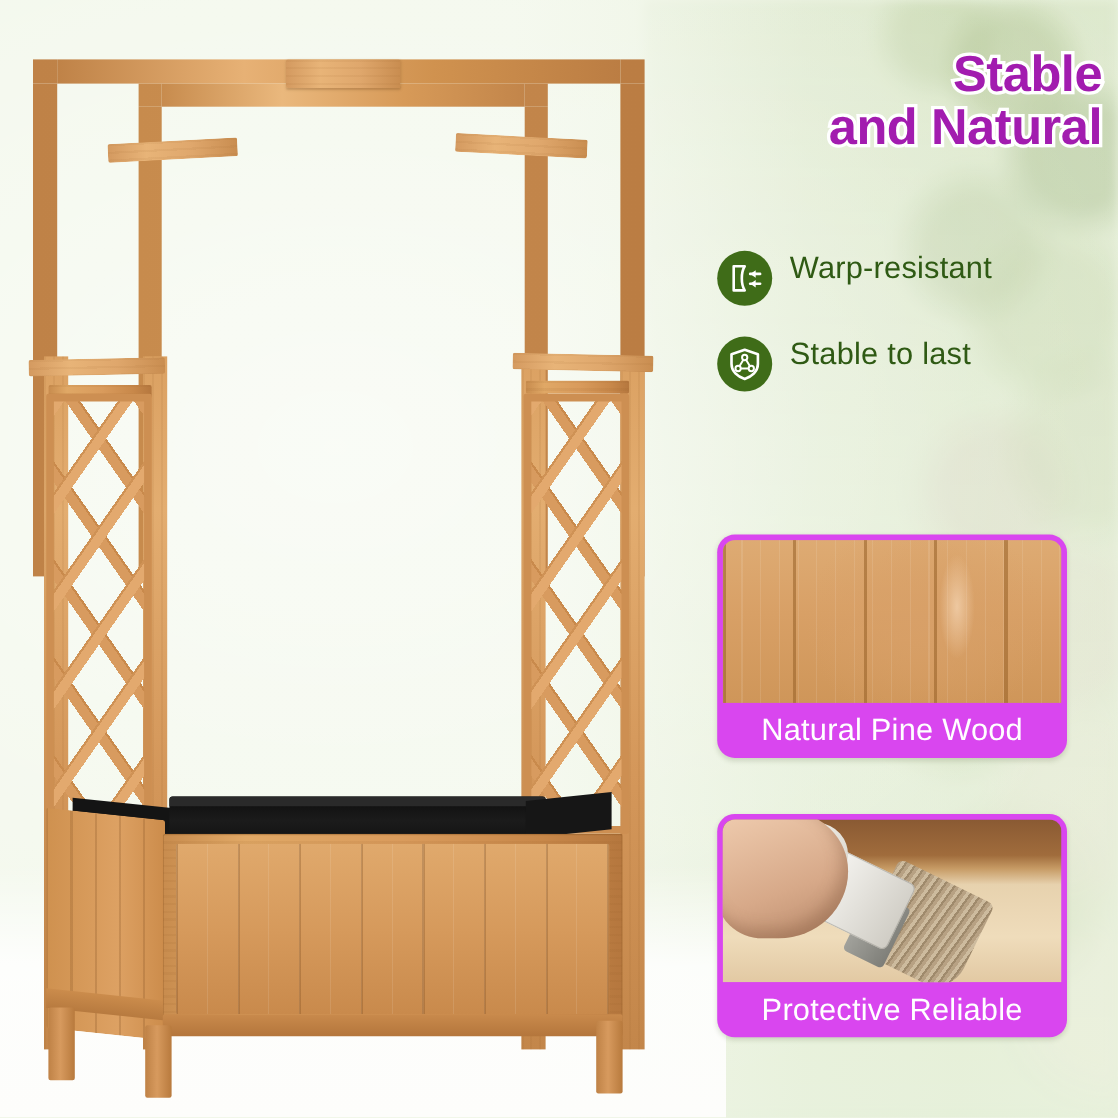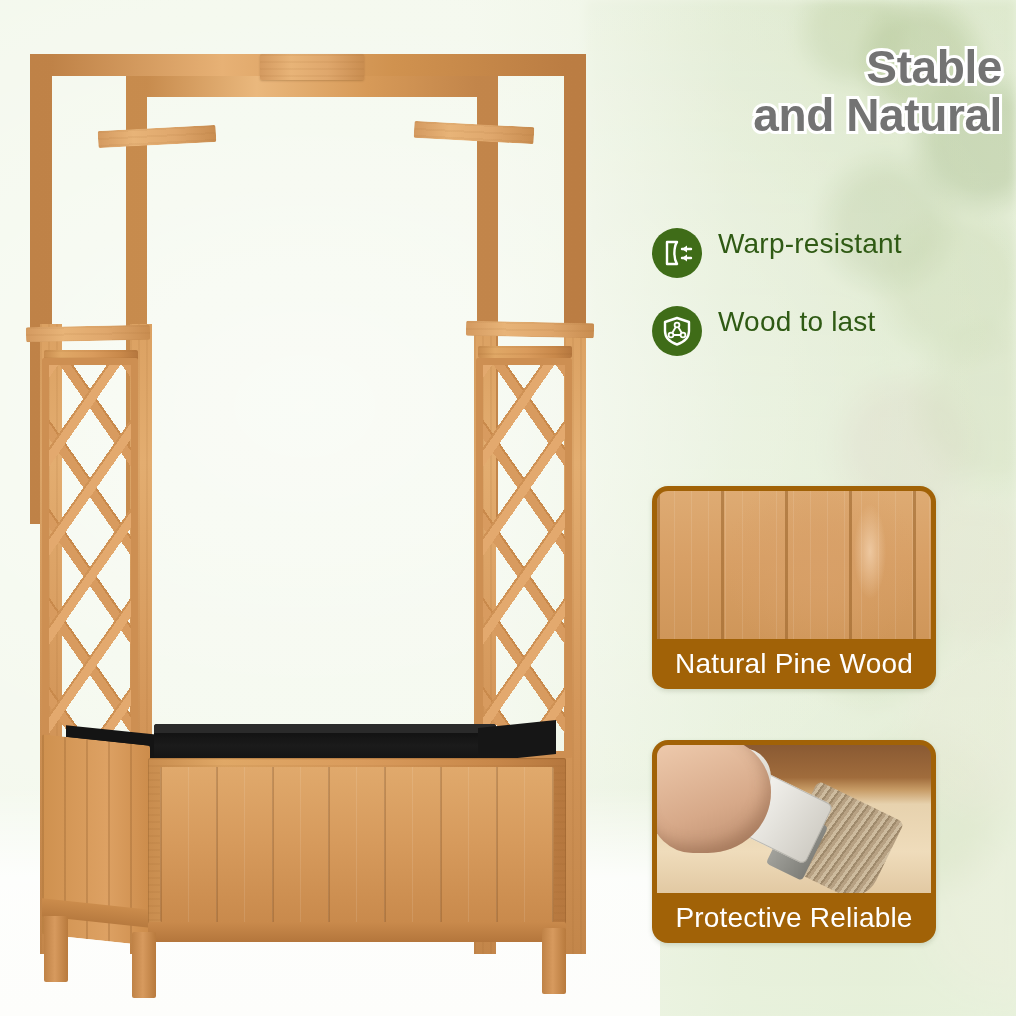--- a/index.html
+++ b/index.html
@@ -147,33 +147,33 @@
   
   .leg{position:absolute;width:24px;height:66px;border-radius:2px;
     background:linear-gradient(90deg,#bf8246,#d79a5e 45%,#b87a3d);}
   .leg-fl{left:36px;top:892px;}
   .leg-fr{left:534px;top:904px;}
   .leg-bl{left:124px;top:908px;}
 
   
   .headline{position:absolute;right:14px;top:44px;width:400px;text-align:right;
     font-size:46px;line-height:1.04;font-weight:bold;letter-spacing:-.4px;
-    color:#737373;
+    color:#a21caf;
     -webkit-text-stroke:6px #ffffff;paint-order:stroke fill;
     text-shadow:0 0 1px #fff;}
   .headline span{display:block;}
 
   .features{position:absolute;left:652px;top:228px;width:350px;}
   .feature{display:flex;height:78px;}
   .fic{width:50px;height:50px;border-radius:50%;background:#3f6c18;
     display:flex;align-items:center;justify-content:center;flex:0 0 50px;}
   .flabel{margin-left:16px;font-size:28px;color:#2f5a14;letter-spacing:.2px;white-space:nowrap;}
 
-  .card{position:absolute;left:652px;width:284px;border-radius:16px;
-    background:#a16207;padding:5px 5px 0 5px;box-sizing:border-box;
+  .card{position:absolute;left:652px;width:318px;border-radius:16px;
+    background:#d946ef;padding:5px 5px 0 5px;box-sizing:border-box;
     box-shadow:0 2px 5px rgba(60,80,40,.18);}
   .card-photo{height:148px;border-radius:11px 11px 0 0;overflow:hidden;position:relative;}
   .card-cap{height:50px;display:flex;align-items:center;justify-content:center;
     color:#fff;font-size:28px;letter-spacing:.2px;}
   .card1{top:486px;}
   .card2{top:740px;}
 
   .photo-wood{position:absolute;inset:0;
     background:
       repeating-linear-gradient(90deg, rgba(150,96,38,.55) 0 3px, rgba(255,255,255,0) 3px 64px),
@@ -277,21 +277,21 @@
     <div class="feature">
       <div class="fic">
         <svg width="32" height="32" viewBox="0 0 32 32">
           <path d="M16 3 L28 7 V16 C28 23 22 27.5 16 29.5 C10 27.5 4 23 4 16 V7 Z" fill="none" stroke="#fff" stroke-width="2.4" stroke-linejoin="round"></path>
           <path d="M16 10 L22 20 H10 Z" fill="none" stroke="#fff" stroke-width="1.8" stroke-linejoin="round"></path>
           <circle cx="16" cy="10" r="2.4" fill="#3f6c18" stroke="#fff" stroke-width="1.8"></circle>
           <circle cx="10" cy="20" r="2.4" fill="#3f6c18" stroke="#fff" stroke-width="1.8"></circle>
           <circle cx="22" cy="20" r="2.4" fill="#3f6c18" stroke="#fff" stroke-width="1.8"></circle>
         </svg>
       </div>
-      <div class="flabel">Wood to last</div>
+      <div class="flabel">Stable to last</div>
     </div>
   </div>
 
   <div class="card card1">
     <div class="card-photo">
       <div class="photo-wood">
         <div class="knot"></div>
       </div>
     </div>
     <div class="card-cap">Natural Pine Wood</div>

